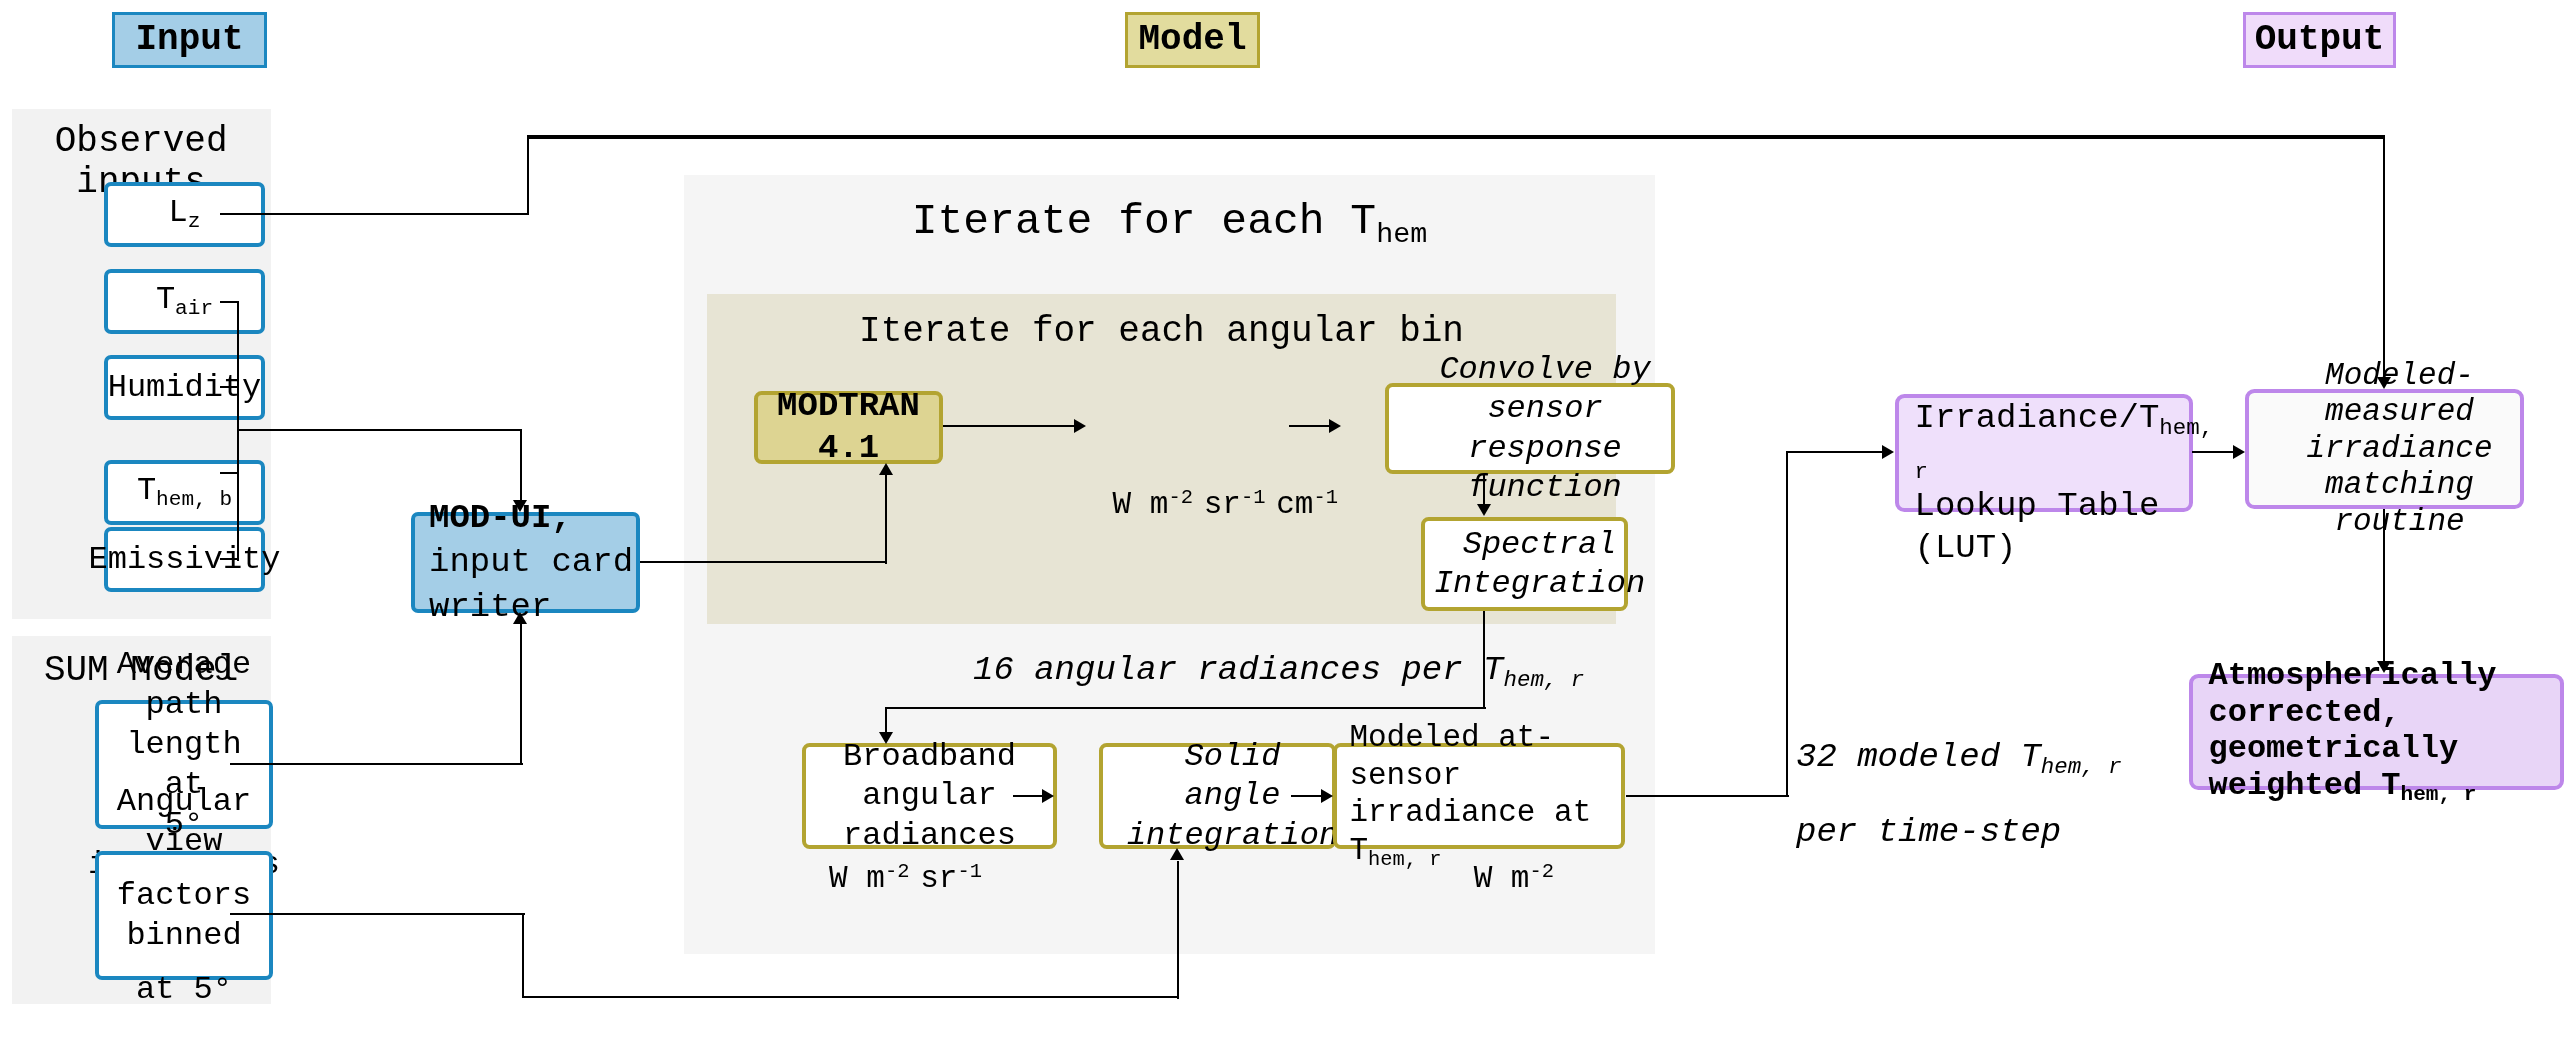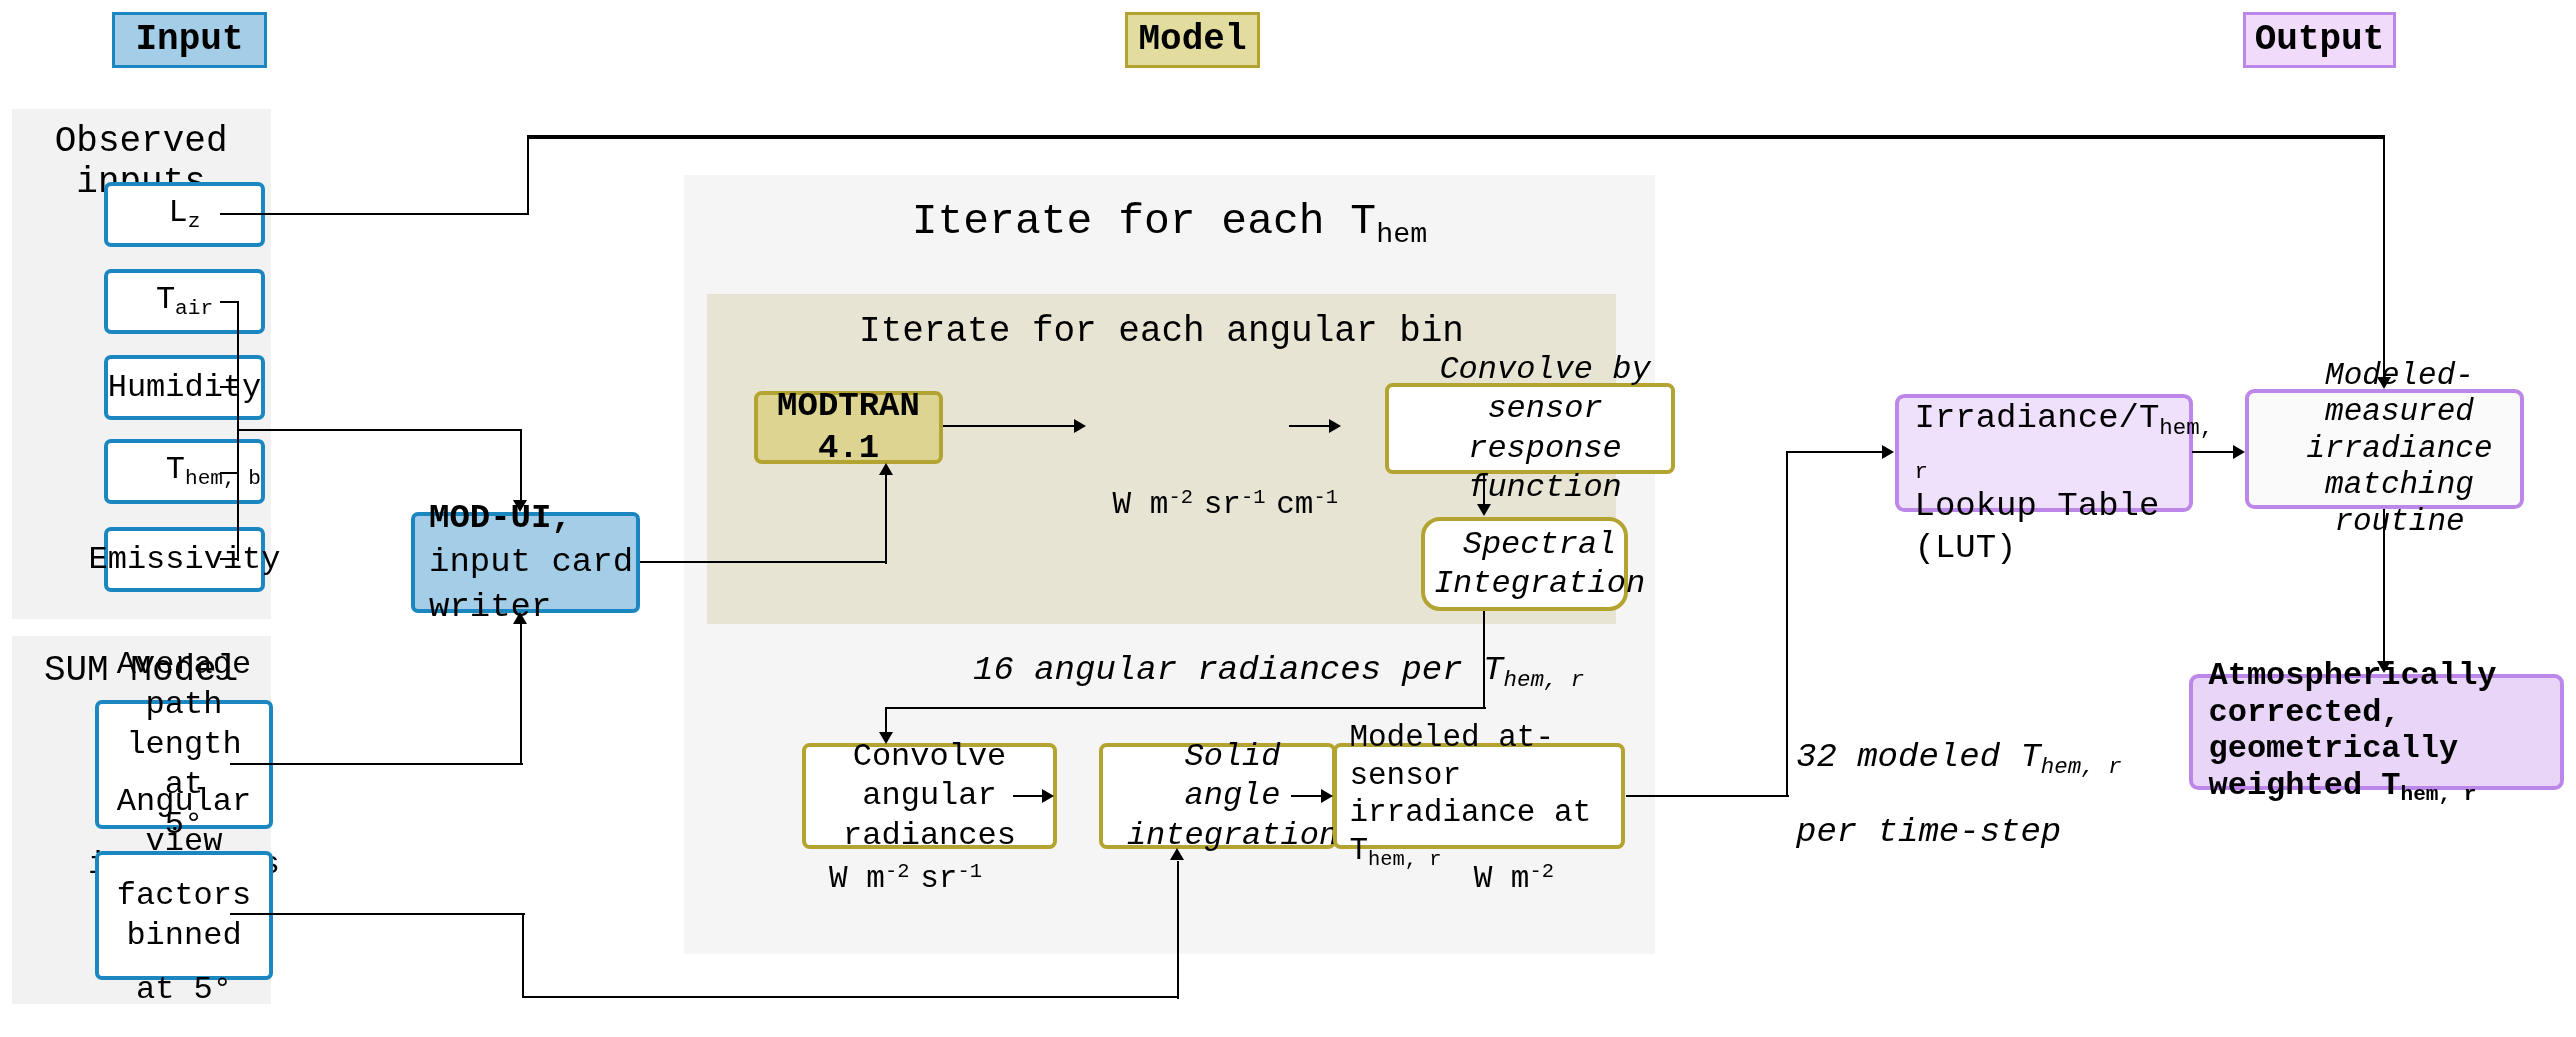--- a/index.html
+++ b/index.html
@@ -56,21 +56,21 @@
     </span>
   </div>
   <div class="box blue-border f42" style="left:60px;top:269px;width:161px;height:65px;">
     <span>
       <span>T</span><span class="sub">air</span>
     </span>
   </div>
   <div class="box blue-border f42" style="left:60px;top:355px;width:161px;height:65px;">
     <span>Humidity</span>
   </div>
-  <div class="box blue-border f42" style="left:60px;top:439px;width:161px;height:65px;align-items:flex-end;">
+  <div class="box blue-border f42" style="left:60px;top:460px;width:161px;height:65px;">
     <span>
       <span>T</span><span class="sub">hem, b</span>
     </span>
   </div>
   <div class="box blue-border f42" style="left:60px;top:527px;width:161px;height:65px;">
     <span>Emissivity</span>
   </div>
 
   <div class="panel" style="left:11.6px;top:636px;width:259px;height:384px;background:#f2f2f2;">
     <div class="panel-title" style="top:14px;">
@@ -112,31 +112,31 @@
 
   <div class="units" style="left:1044px;top:486px;width:294px;">
     <span>W m</span><span class="sup">-2</span><span class="ug">sr</span><span class="sup">-1</span><span class="ug">cm</span><span class="sup">-1</span>
   </div>
 
   <div class="box olive-border f42 italic" style="left:1341px;top:383px;width:290px;height:91px;">
     <span>Convolve by sensor</span>
     <span>response function</span>
   </div>
 
-  <div class="box olive-border f42 italic" style="left:1377px;top:517px;width:207px;height:94px;border-radius:19px;">
+  <div class="box olive-border f42 italic" style="left:1377px;top:517px;width:207px;height:94px;">
     <span>Spectral</span>
     <span>Integration</span>
   </div>
 
   <div class="note" style="left:973px;top:648px;">
     <span>16 angular radiances per T</span><span class="sub">hem, r</span>
   </div>
 
   <div class="box olive-border f42" style="left:758px;top:743px;width:255px;height:106px;font-size:32px;">
-    <span>Convolve</span>
+    <span>Broadband</span>
     <span>angular radiances</span>
   </div>
   <div class="units" style="left:789px;top:860px;width:193px;">
     <span>W m</span><span class="sup">-2</span><span class="ug">sr</span><span class="sup">-1</span>
   </div>
 
   <div class="box olive-border f42 italic" style="left:1055px;top:743px;width:237px;height:106px;">
     <span>Solid angle</span>
     <span>integration</span>
   </div>

